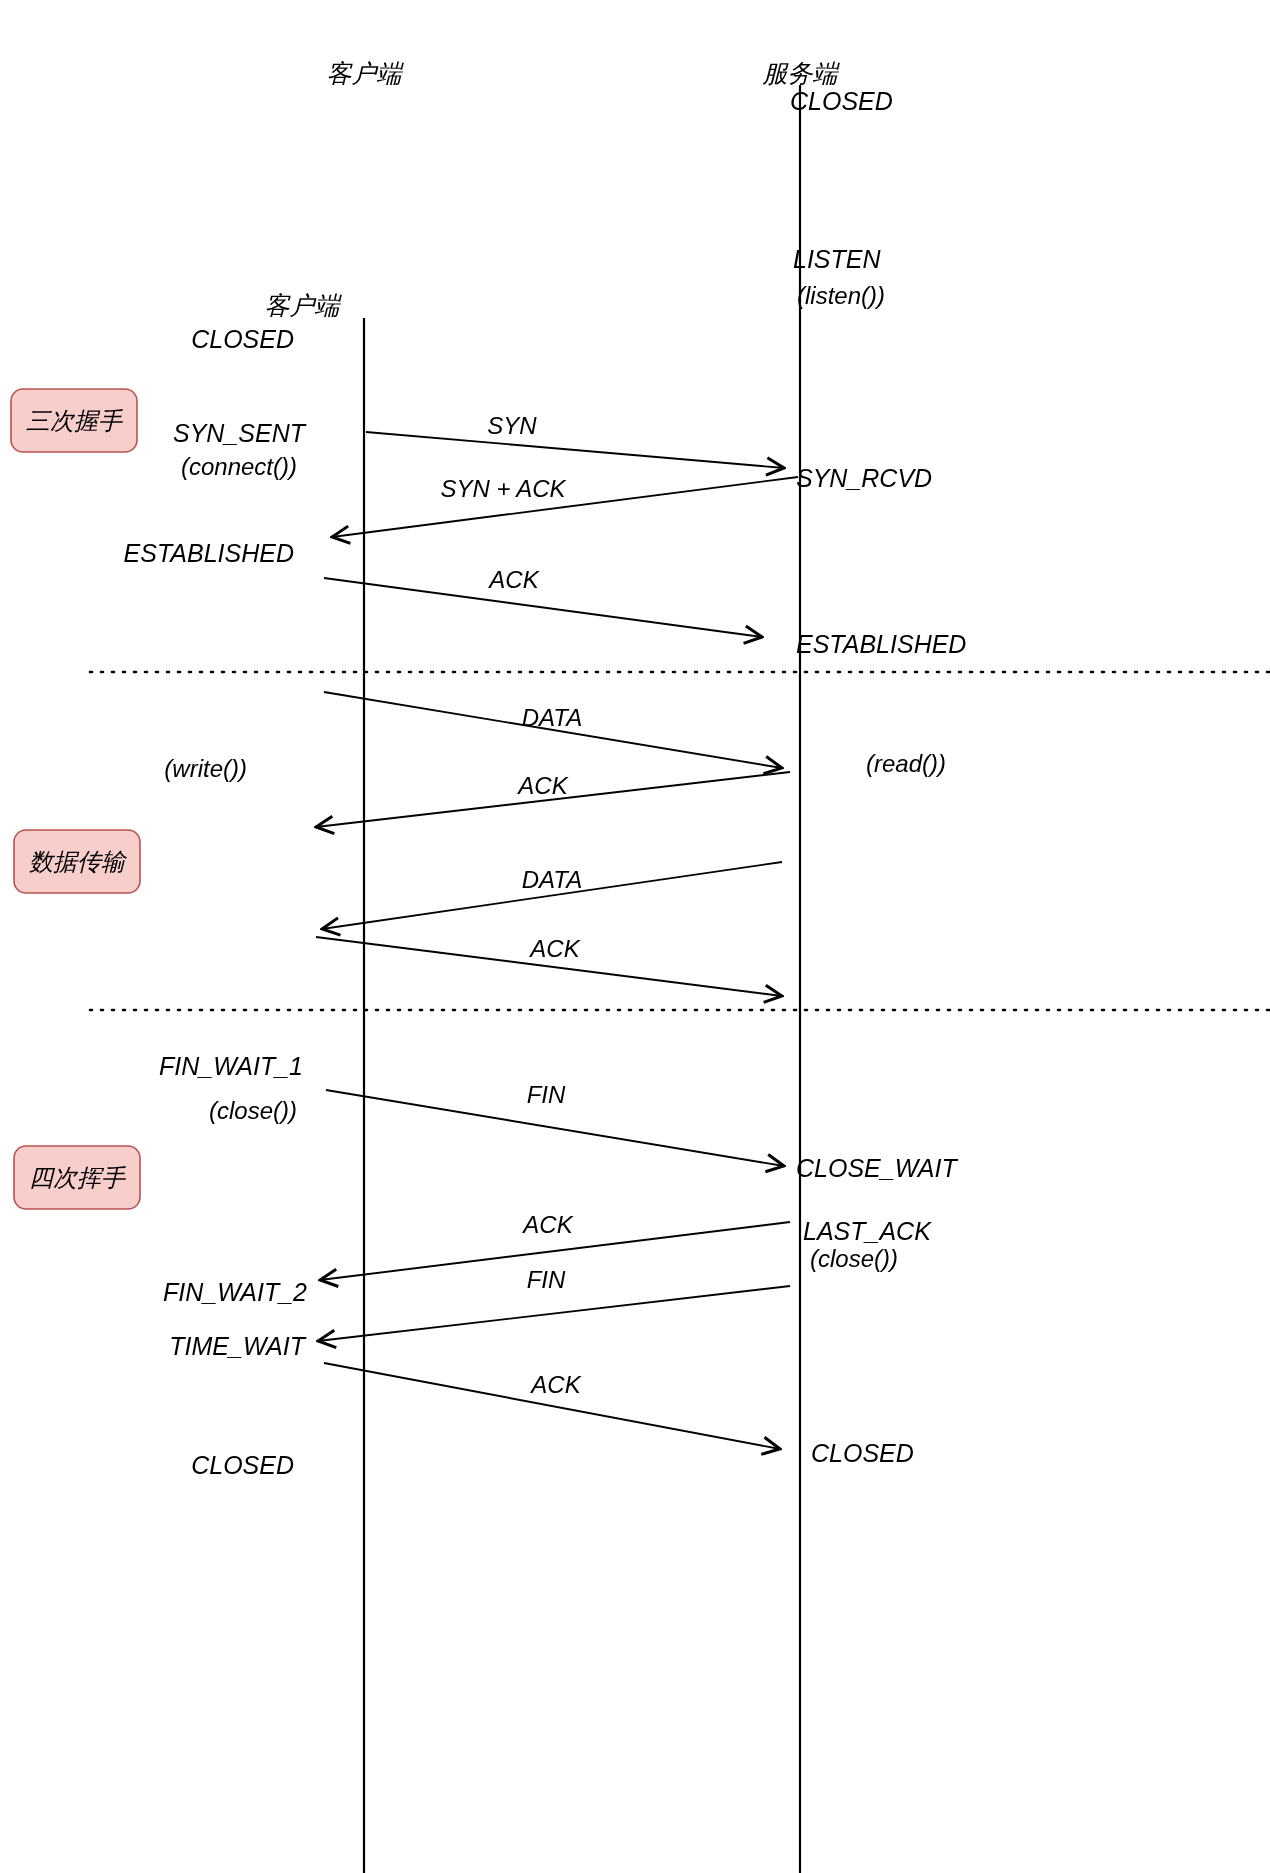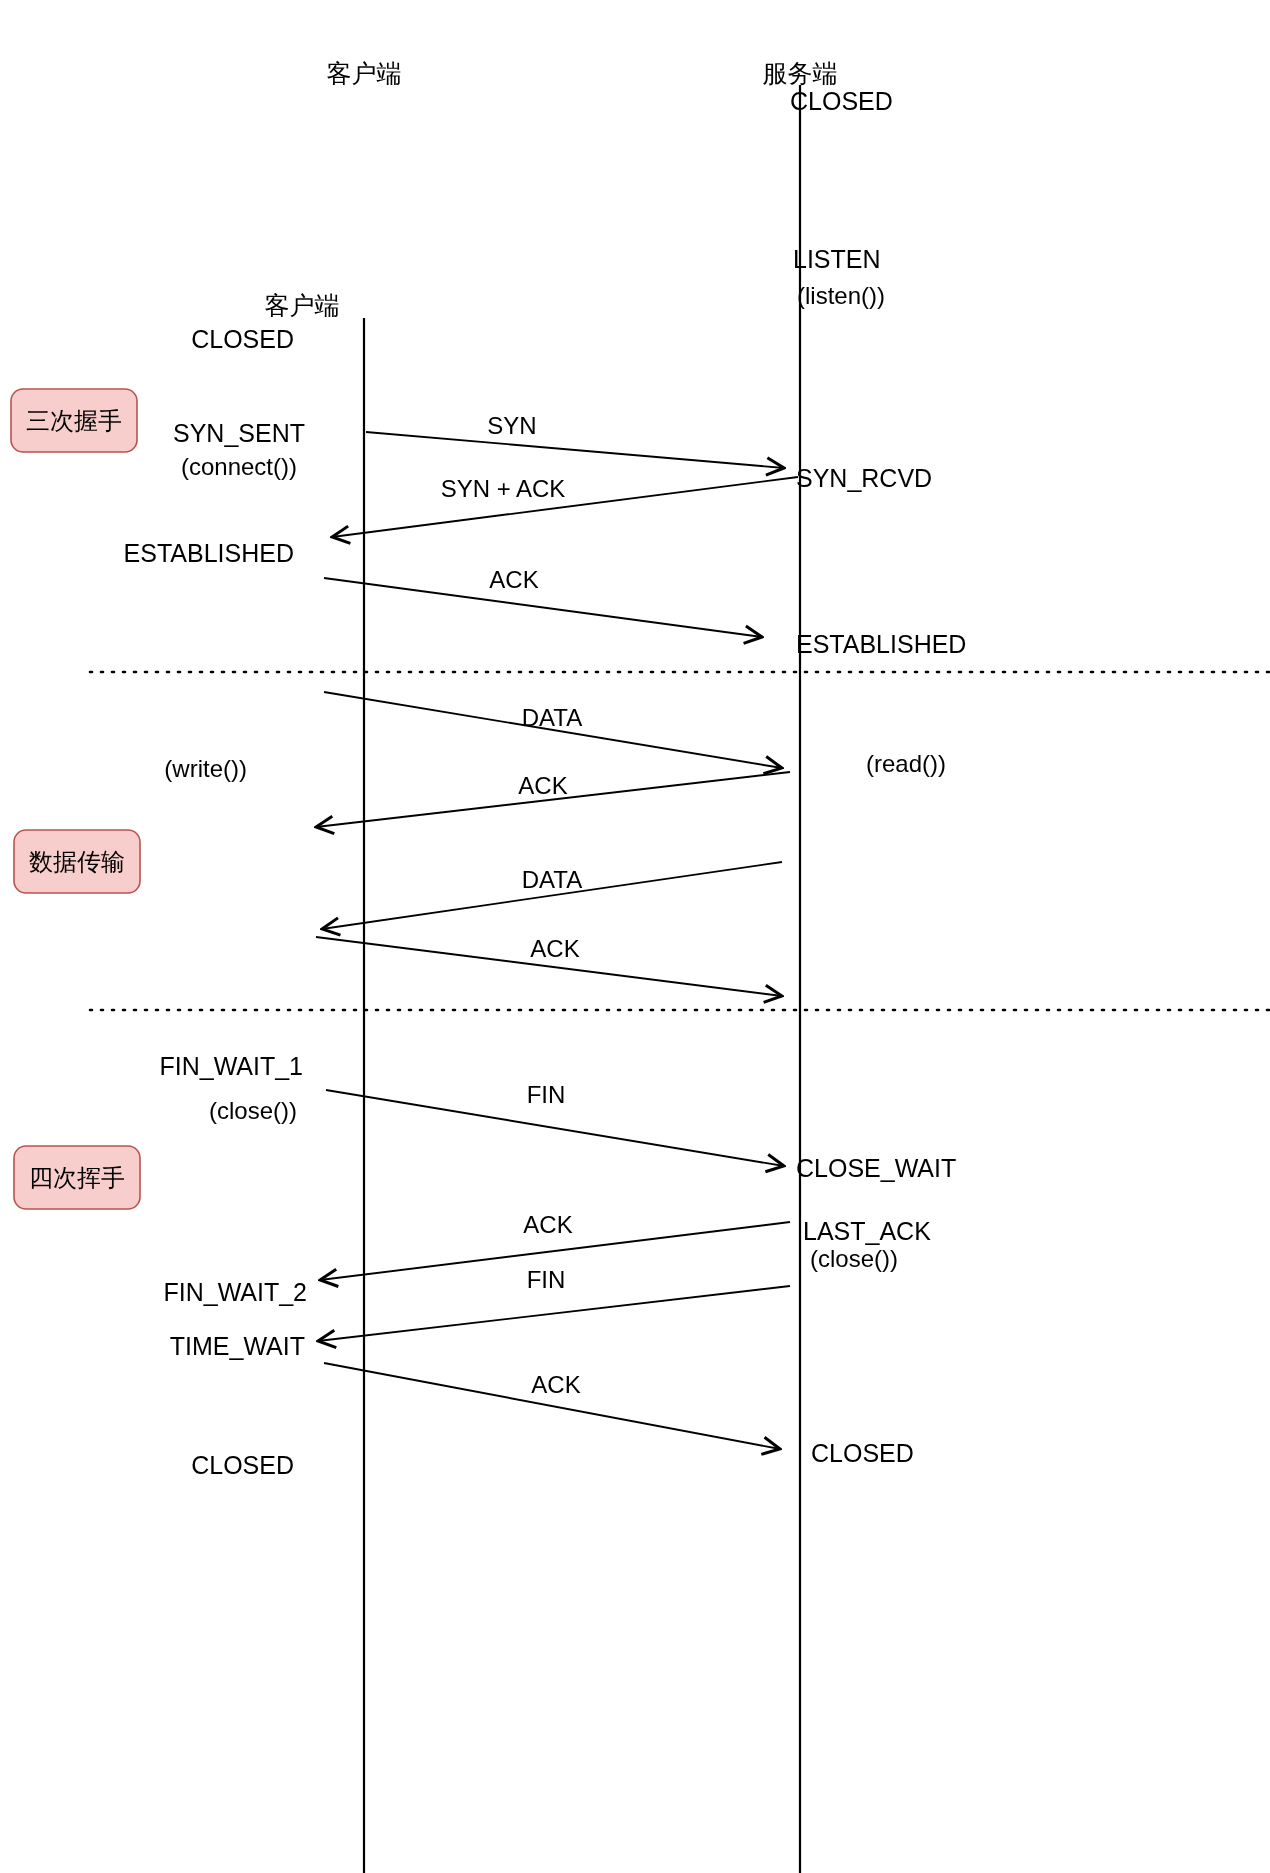--- a/index.html
+++ b/index.html
@@ -9,20 +9,21 @@
   }
   body {
     font-family: "Liberation Sans", sans-serif;
   }
   #diagram-root {
     position: relative;
     width: 1270px;
     height: 1873px;
     background: #ffffff;
     overflow: hidden;
+    font-style: italic;
   }
   svg.canvas {
     position: absolute;
     inset: 0;
     width: 1270px;
     height: 1873px;
   }
   text {
     font-family: "Liberation Sans", sans-serif;
     fill: #000000;

